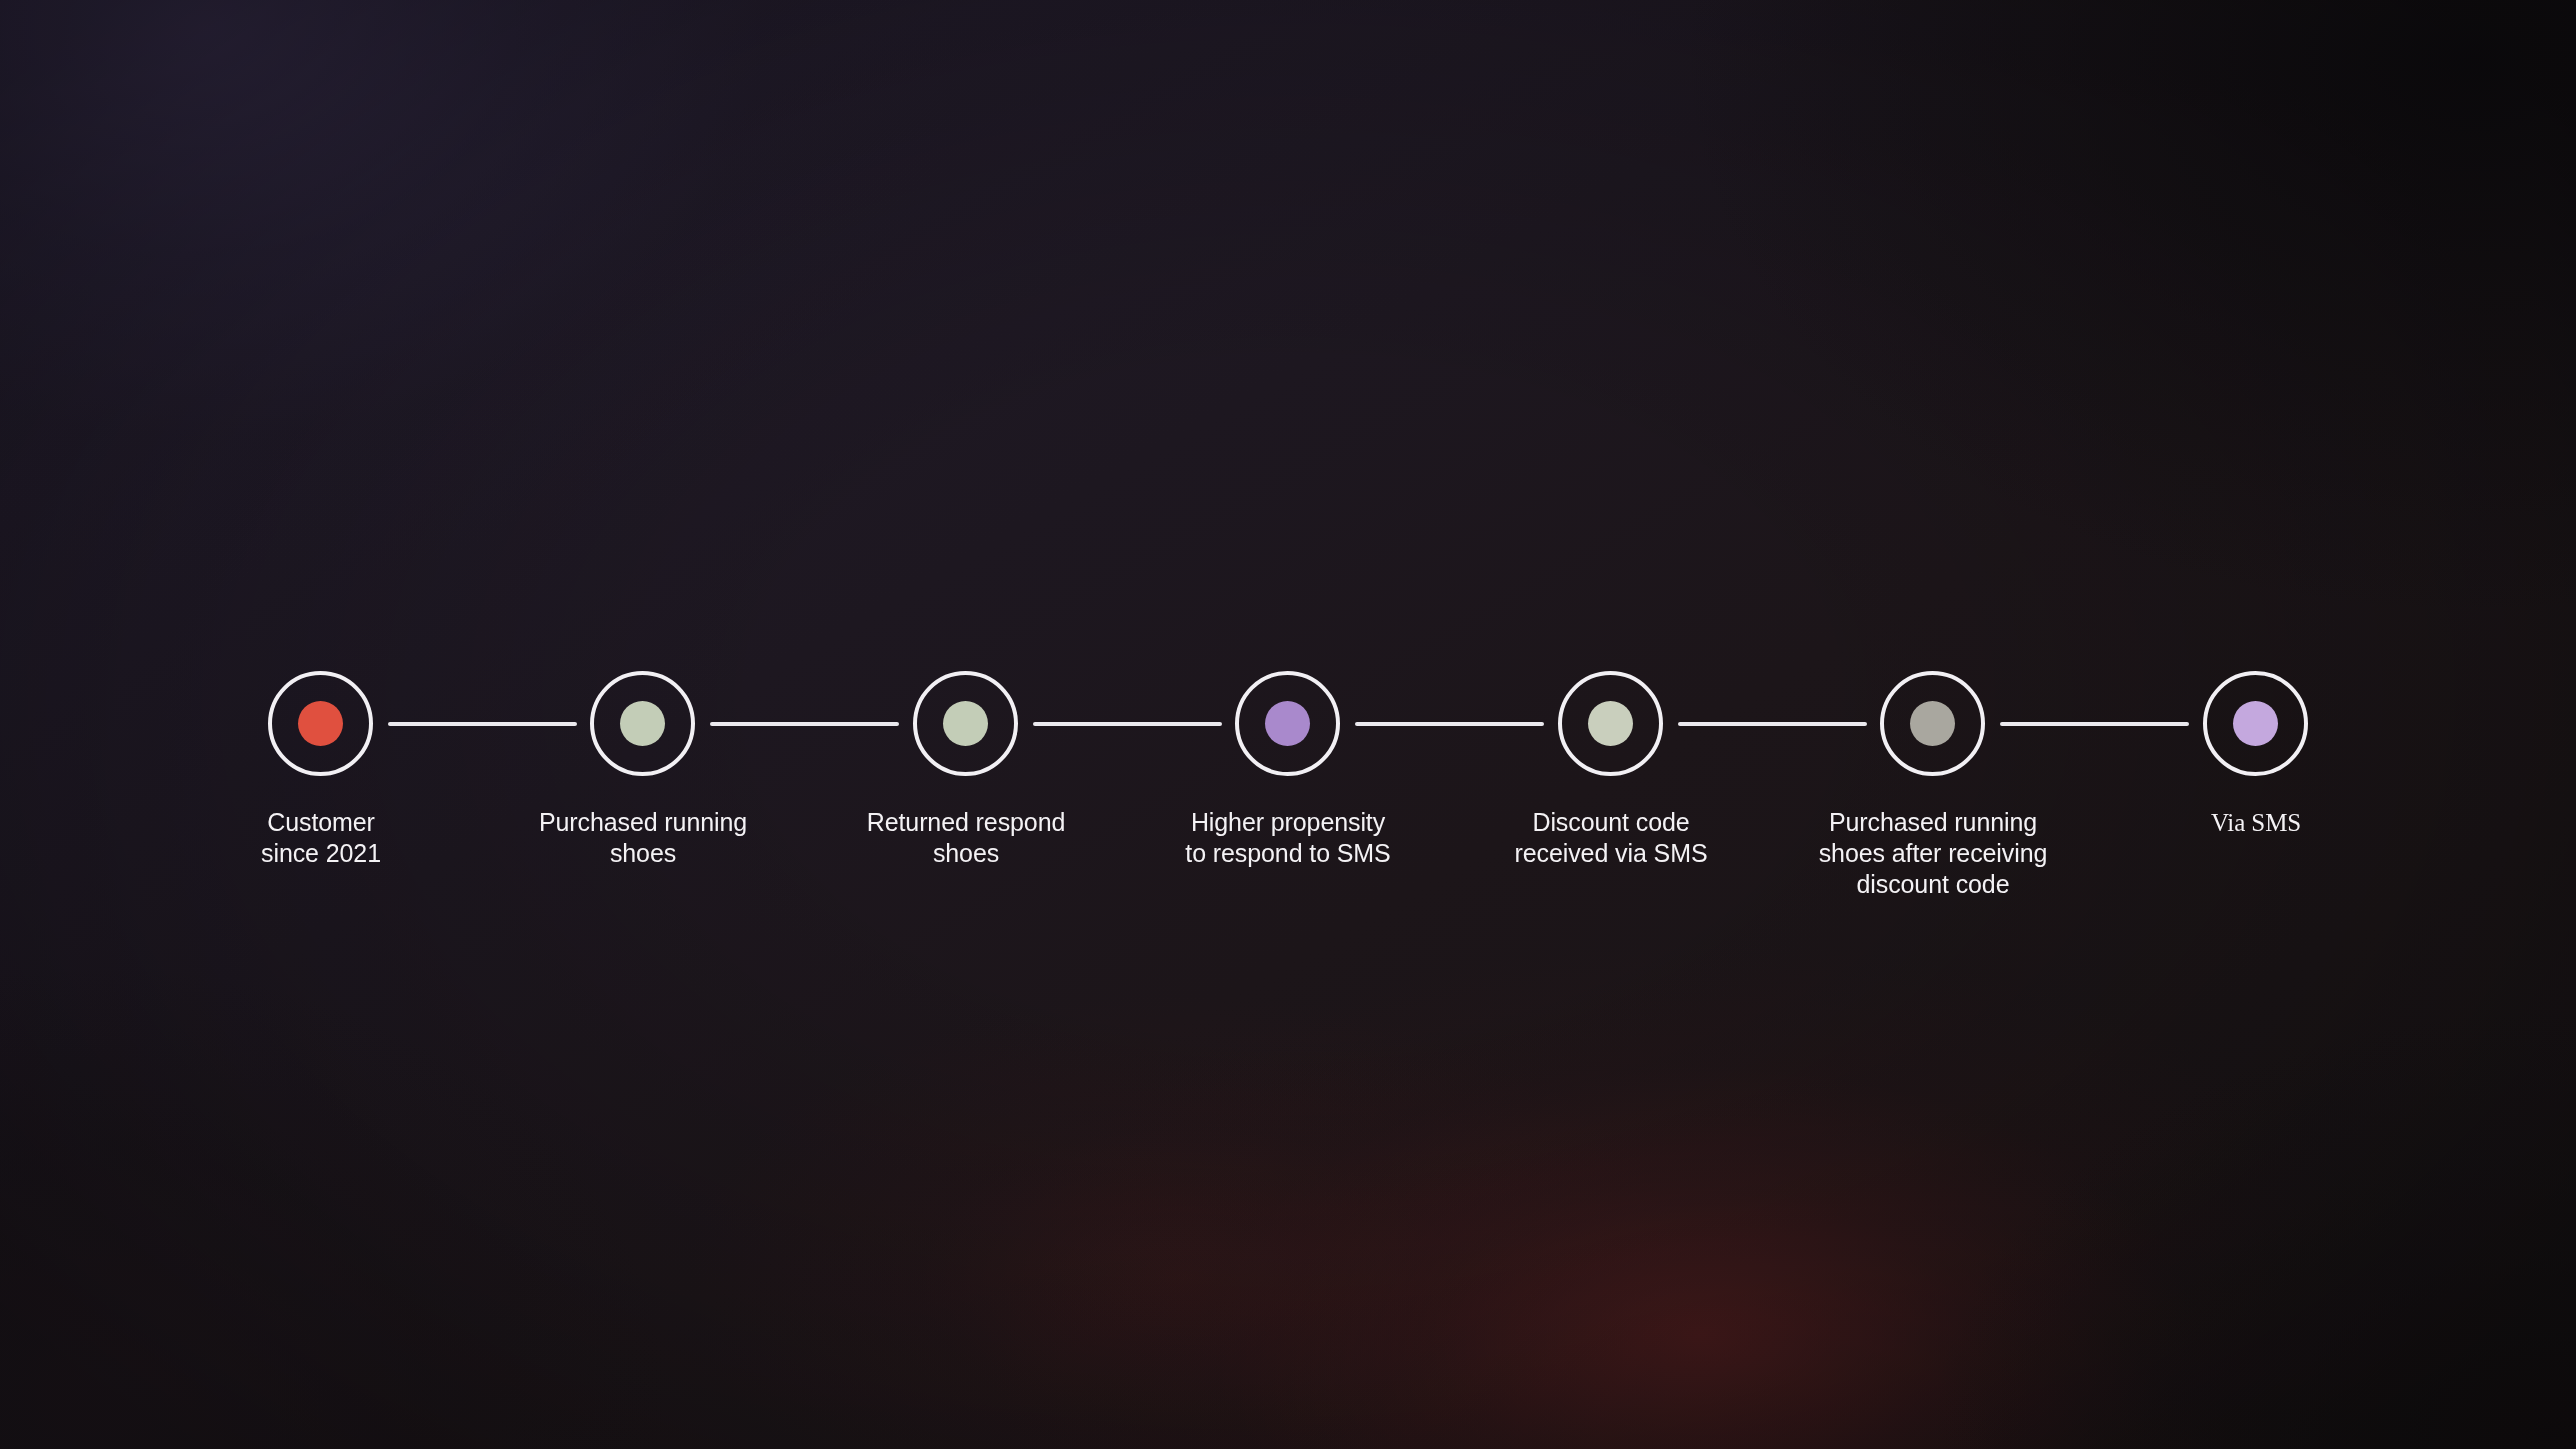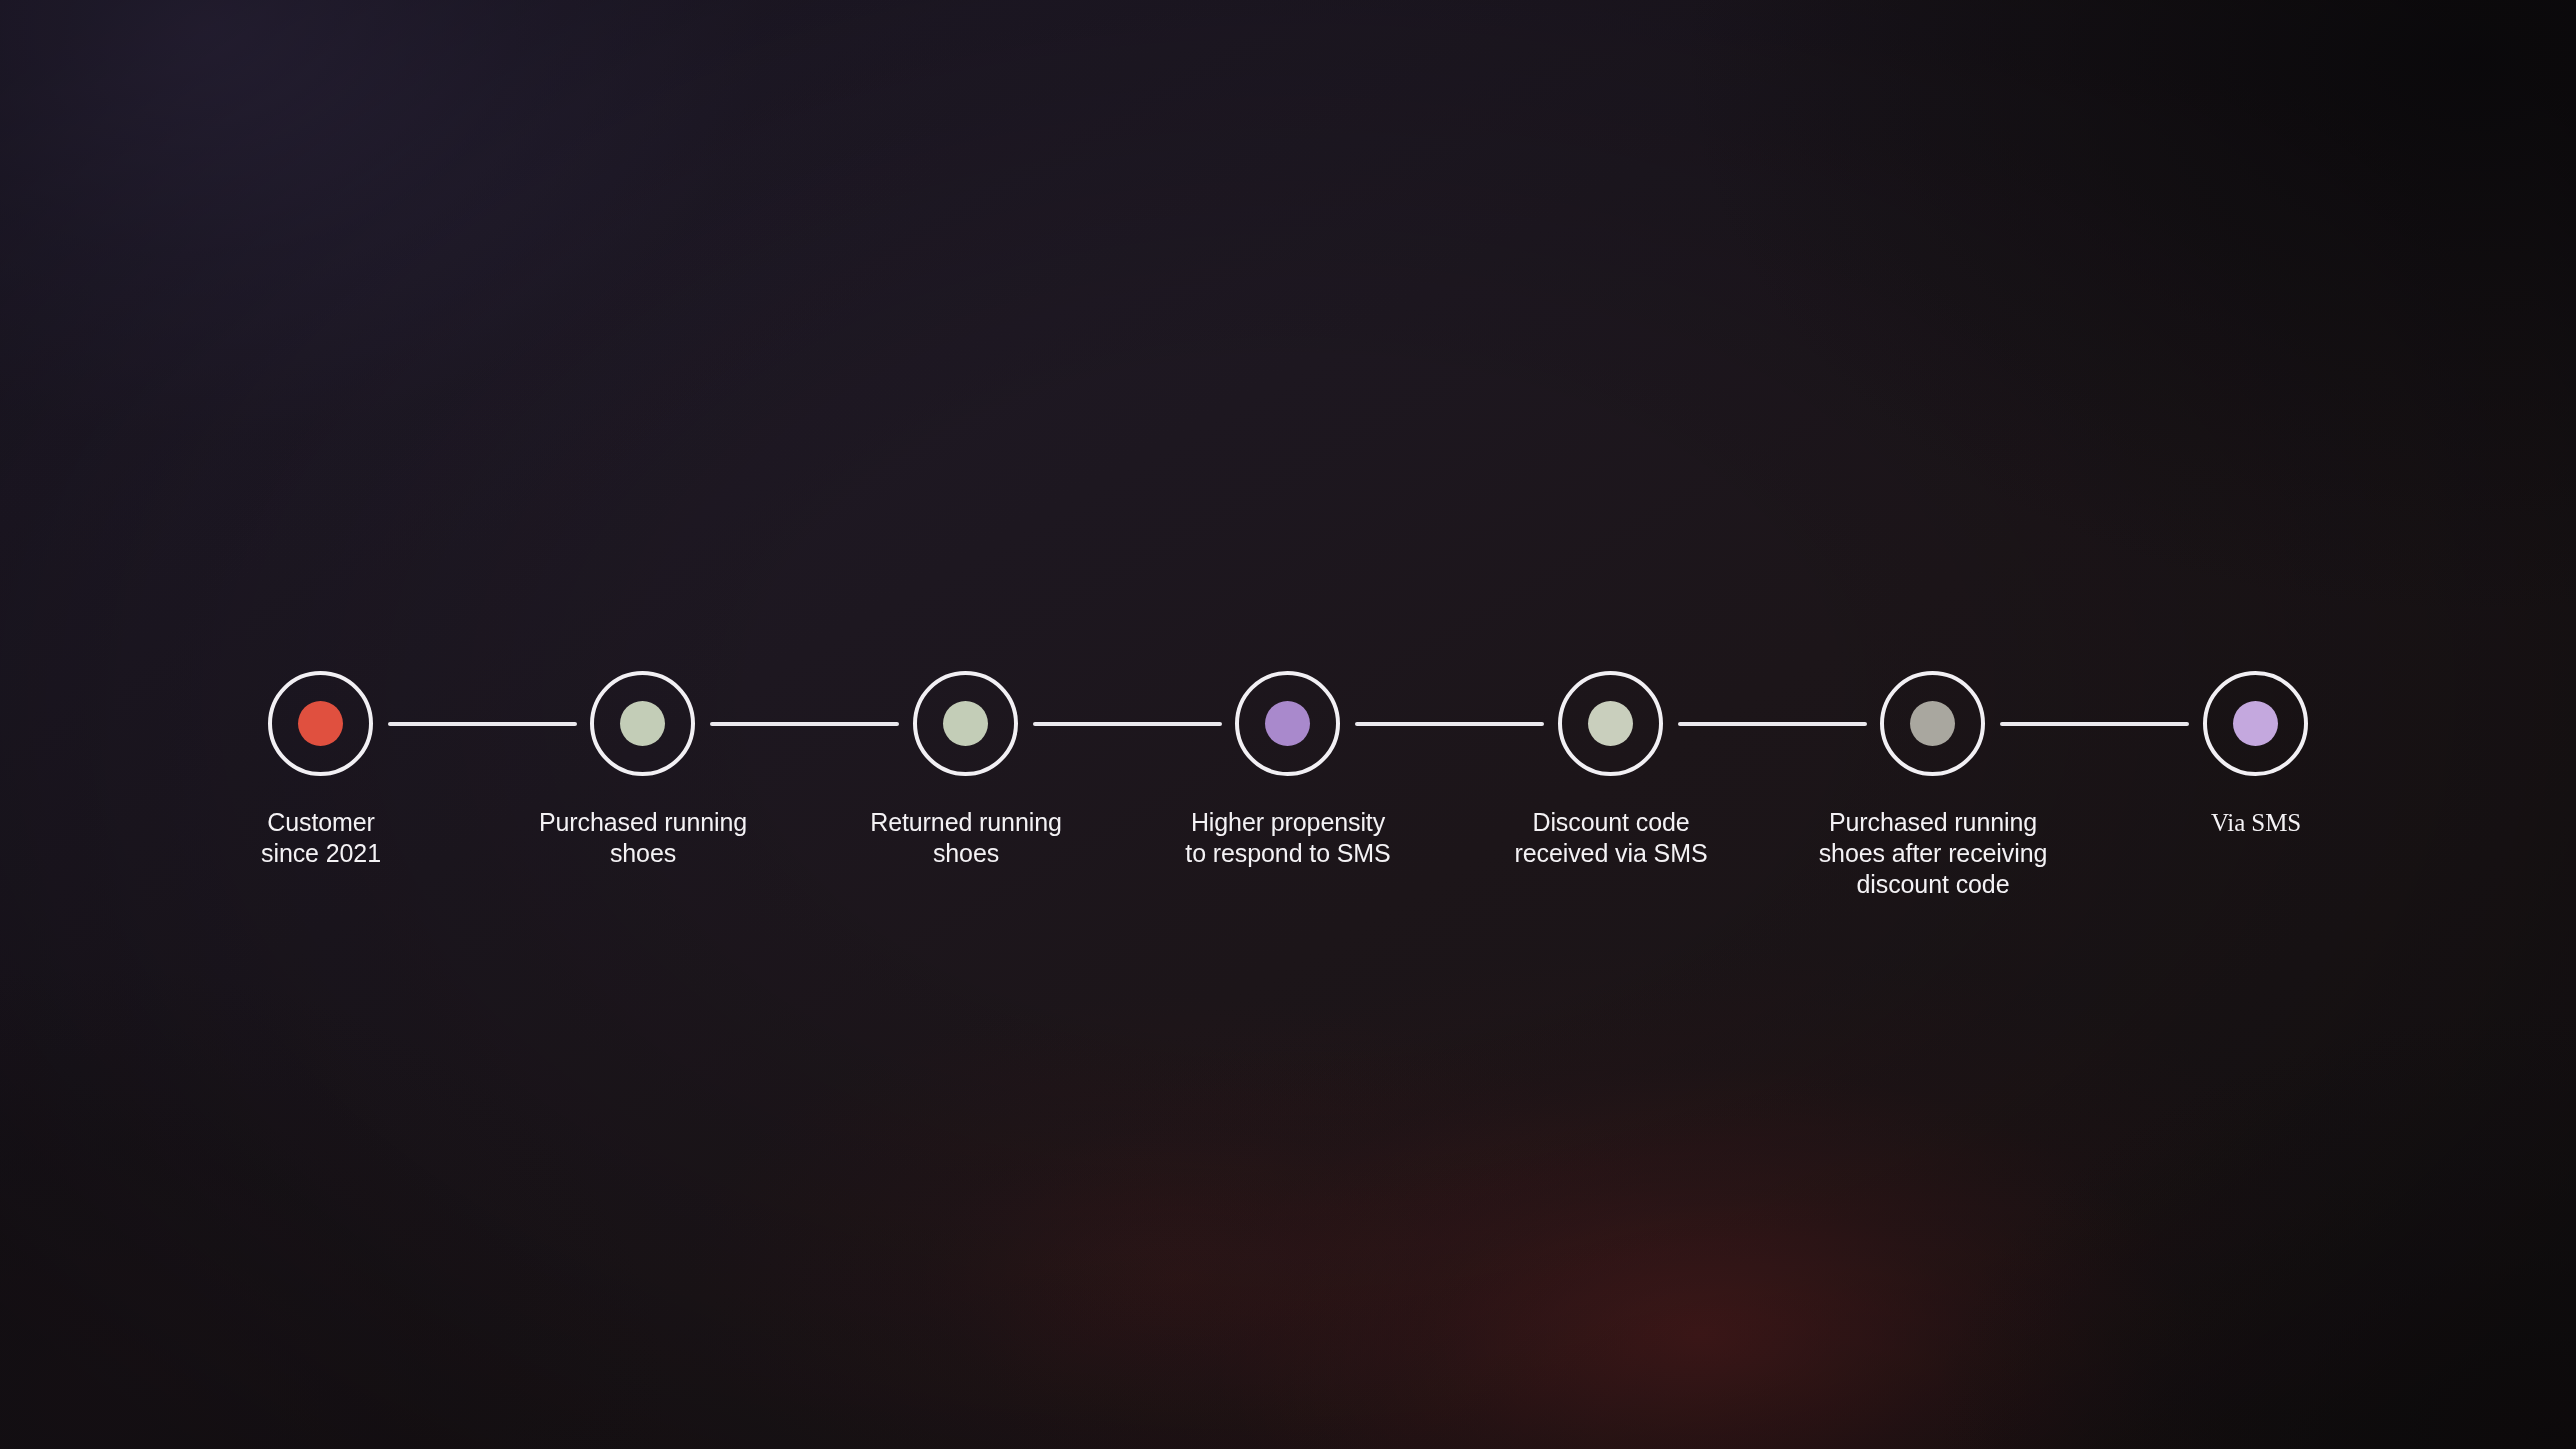--- a/index.html
+++ b/index.html
@@ -167,21 +167,21 @@
       <div class="node" style="left: 643px;">
         <div class="ring" style="left: -53px; top: 667px; width: 105px; height: 105px; border-color: rgb(242, 240, 244);"></div>
         <div class="dot" style="left: -23px; top: 697px; width: 45px; height: 45px; background: rgb(195, 205, 183);"></div>
         <div class="caption" style="top: 803px; width: 299px;">Purchased running
 shoes</div>
       </div>
       <div class="connector" style="left: 1033px; top: 718px; width: 189px;"></div>
       <div class="node" style="left: 966px;">
         <div class="ring" style="left: -53px; top: 667px; width: 105px; height: 105px; border-color: rgb(242, 240, 244);"></div>
         <div class="dot" style="left: -23px; top: 697px; width: 45px; height: 45px; background: rgb(195, 205, 183);"></div>
-        <div class="caption" style="top: 803px; width: 299px;">Returned running
+        <div class="caption" style="top: 803px; width: 299px;">Returned respond
 shoes</div>
       </div>
       <div class="connector" style="left: 1355px; top: 718px; width: 189px;"></div>
       <div class="node" style="left: 1288px;">
         <div class="ring" style="left: -53px; top: 667px; width: 105px; height: 105px; border-color: rgb(242, 240, 244);"></div>
         <div class="dot" style="left: -23px; top: 697px; width: 45px; height: 45px; background: rgb(169, 137, 204);"></div>
         <div class="caption" style="top: 803px; width: 299px;">Higher propensity
 to respond to SMS</div>
       </div>
       <div class="connector" style="left: 1678px; top: 718px; width: 189px;"></div>

